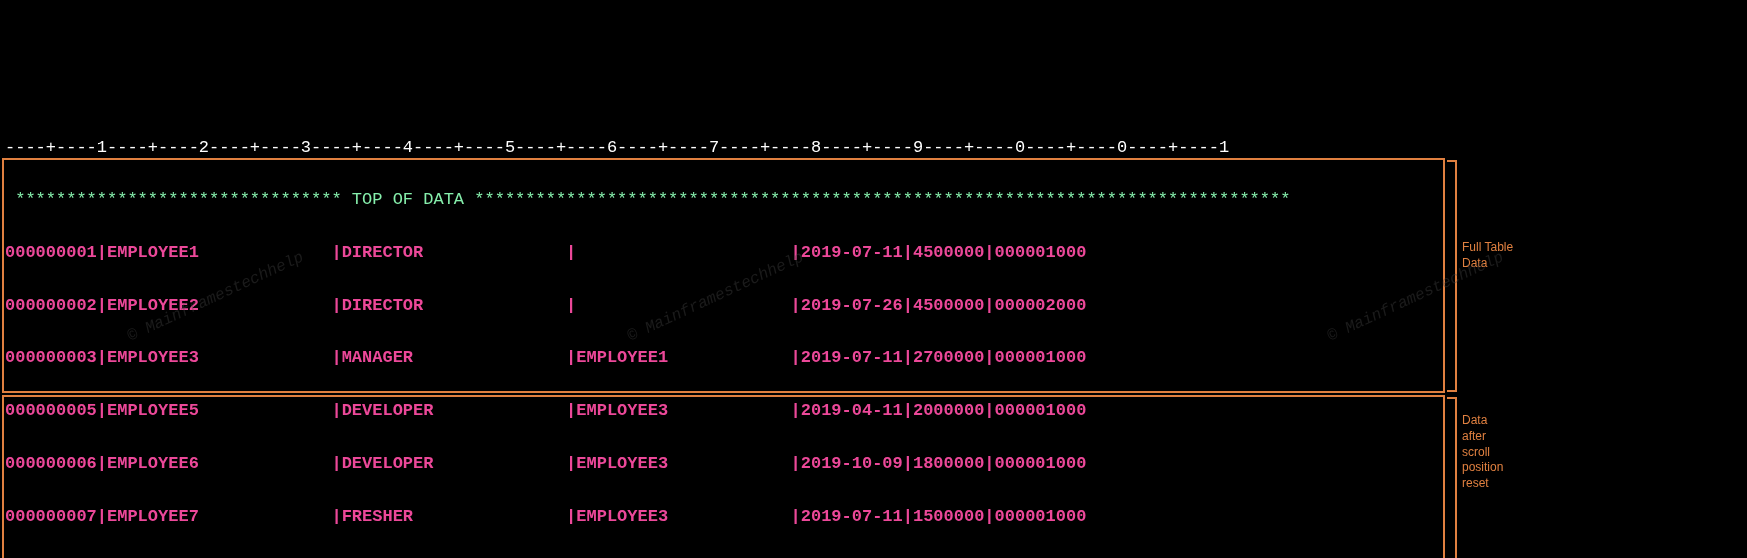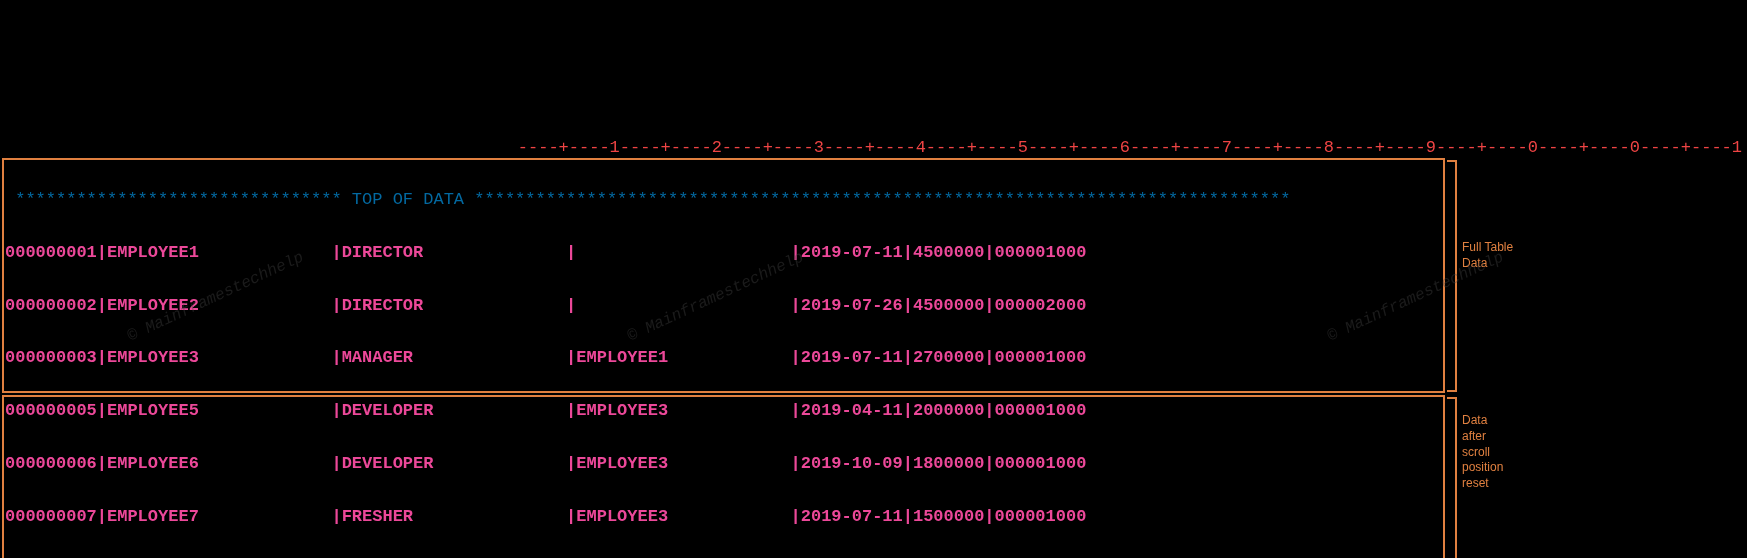--- a/index.html
+++ b/index.html
@@ -8,22 +8,22 @@
       font-family: 'Courier New', monospace;
       font-size: 17px;
       color: #2244dd;
       line-height: 1.55;
       white-space: pre;
     }
     .terminal {
       position: relative;
       padding: 3px 5px;
     }
-    .ruler { color: #ef4444; text-align: right; }
-    .top-data, .bottom-data { color: #0369a1; }
+    .ruler { color: #ffffff; }
+    .top-data, .bottom-data { color: #86efac; }
     .data-line { color: #ec4899; font-weight: bold; }
     .box1 {
       position: absolute;
       border: 2px solid #e08040;
       top: 53px;
       left: 2px;
       width: 1443px;
       height: 235px;
       pointer-events: none;
     }

